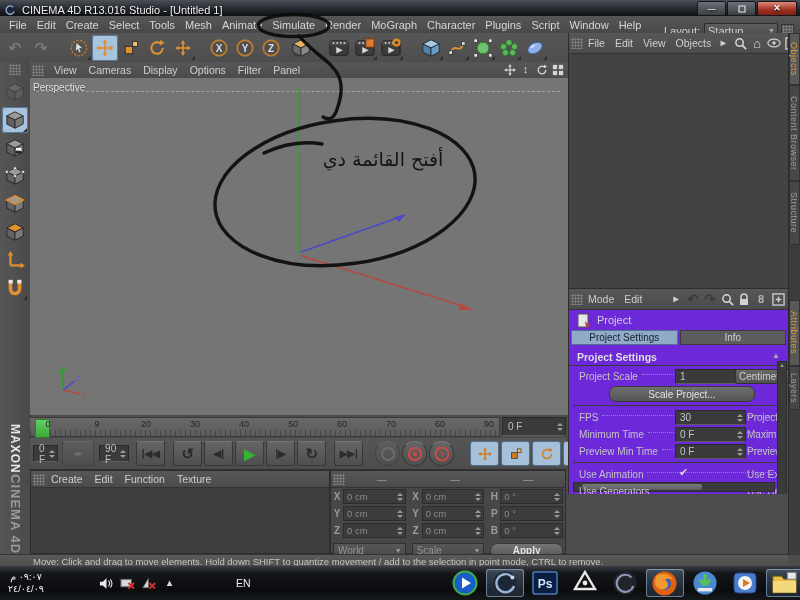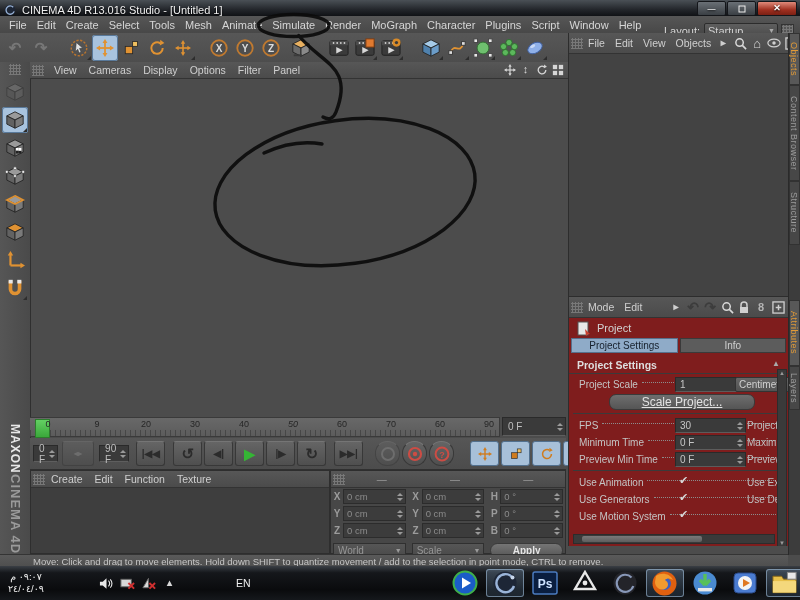--- a/index.html
+++ b/index.html
@@ -94,42 +94,42 @@
   .cdrop .dd{position:absolute;right:3px;font-size:7px;color:#9a9a9a;}
   .capply{flex:1;background:linear-gradient(#757575,#565656);border:1px solid #3a3a3a;border-radius:8px;
           color:#e6e6e6;font-size:10px;font-weight:bold;display:flex;align-items:center;justify-content:center;}
   .chead-dash{font-size:10px;color:#9a9a9a;flex:1;text-align:center;}
   
   #objects-panel{left:568px;top:33px;width:220px;height:267px;background:#434343;border-left:1px solid #2d2d2d;box-sizing:border-box;}
   #objects-head,#attr-head{height:20px;background:linear-gradient(#575757,#4b4b4b);border-bottom:1px solid #333;
          display:flex;align-items:center;font-size:10.5px;color:#cfcfcf;}
   .hicons{margin-left:auto;display:flex;align-items:center;gap:3px;padding-right:3px;}
   .hicon{width:14px;height:14px;display:flex;align-items:center;justify-content:center;}
-  #attr-panel{left:568px;top:296px;width:220px;height:250px;background:#7f1d1d;border-left:1px solid #2d2d2d;border-top:1px solid #2d2d2d;box-sizing:border-box;overflow:hidden;}
+  #attr-panel{left:568px;top:288px;width:220px;height:206px;background:#6d28d9;border-left:1px solid #2d2d2d;border-top:1px solid #2d2d2d;box-sizing:border-box;overflow:hidden;}
   #attr-obj-row{display:flex;align-items:center;height:20px;font-size:11px;color:#d2d2d2;padding-left:8px;gap:6px;}
   .atabs{display:flex;margin:0 2px 1px 2px;gap:2px;}
   .atab{height:13px;font-size:10px;display:flex;align-items:center;justify-content:center;
         background:#5c5c5c;border:1px solid #3a3a3a;color:#cfcfcf;padding:0 10px;}
   .atab.active{background:#8fabc8;color:#16202c;border-color:#57708c;}
   #attr-section{margin:4px 0 2px 0;padding:2px 8px;font-size:10.5px;font-weight:bold;color:#dedede;
                 border-bottom:1px solid #3a3a3a;display:flex;}
   #attr-section .tri{margin-left:auto;color:#aaa;font-size:8px;}
   .arow{position:relative;height:16px;margin:1px 8px 1px 10px;font-size:10px;color:#c4c4c4;display:flex;align-items:center;}
   .albl{white-space:nowrap;z-index:1;background:transparent;}
   .dots{flex:1;border-bottom:1px dotted #8d8d8d;margin:0 4px 4px 4px;min-width:2px;}
   .afield{position:absolute;left:96px;top:1px;width:54px;height:13px;background:#3a3a3a;border:1px solid #2a2a2a;
           border-bottom-color:#5c5c5c;color:#c6c6c6;font-size:10px;display:flex;align-items:center;padding:0 11px 0 4px;}
   .aunit{position:absolute;left:156px;top:1px;width:56px;height:13px;background:linear-gradient(#666,#525252);
          border:1px solid #333;border-radius:2px;color:#d0d0d0;font-size:10px;display:flex;align-items:center;
          padding:0 3px;white-space:nowrap;overflow:hidden;}
   .aright{position:absolute;left:168px;white-space:nowrap;overflow:hidden;width:46px;color:#c0c0c0;}
   .acheck{position:absolute;left:100px;color:#d8d8d8;font-size:11px;top:0px;}
   .asep{border-top:1px solid #3a3a3a;margin:3px 4px;}
   #scalebtn{margin:2px 0 2px 40px;width:144px;height:14px;background:linear-gradient(#6e6e6e,#555);
-            border:1px solid #3a3a3a;border-radius:7px;color:#e2e2e2;font-size:12px;display:flex;align-items:center;justify-content:center;text-decoration:underline;}
+            border:1px solid #3a3a3a;border-radius:7px;color:#e2e2e2;font-size:10px;display:flex;align-items:center;justify-content:center;}
   #attr-hscroll{position:absolute;left:4px;bottom:2px;width:200px;height:8px;background:#3a3a3a;border:1px solid #2c2c2c;display:flex;align-items:center;}
   #attr-hscroll .thumb{margin-left:8px;width:120px;height:6px;background:linear-gradient(#7a7a7a,#5e5e5e);border-radius:2px;}
   #attr-vscroll{position:absolute;right:1px;top:72px;width:8px;height:176px;background:#3a3a3a;border:1px solid #2c2c2c;
                 display:flex;flex-direction:column;justify-content:space-between;align-items:center;font-size:6px;color:#999;}
   
   #sidetabs{left:788px;top:33px;width:12px;height:522px;background:#3c3c3c;border-left:1px solid #2a2a2a;box-sizing:border-box;}
   .vtab{writing-mode:vertical-rl;font-size:9px;color:#9c9c9c;background:#474747;border:1px solid #323232;
         padding:6px 0;text-align:center;width:11px;box-sizing:border-box;letter-spacing:.5px;}
   .vtab.active{color:#e09a38;background:#585858;}
   
@@ -514,20 +514,41 @@
               <rect x="1" y="1" width="5" height="5"></rect>
               <rect x="8" y="1" width="5" height="5"></rect>
               <rect x="1" y="8" width="5" height="5"></rect>
               <rect x="8" y="8" width="5" height="5"></rect>
             </g>
           </svg>
         </span>
       </span>
   </div>
 
+  <div id="viewport" class="abs">
+    <div id="vp-dash"></div>
+    <div id="vp-label">Perspective</div>
+    <svg width="538" height="337" style="position:absolute;left:0;top:0">
+      <line x1="269" y1="10" x2="269" y2="175" stroke="#2da22d" stroke-width="1.4"></line>
+      <line x1="271" y1="174" x2="370" y2="139" stroke="#4a4ac8" stroke-width="1.4"></line>
+      <polygon points="376,136 364,139 369,144" fill="#4a4ac8"></polygon>
+      <line x1="272" y1="178" x2="436" y2="229" stroke="#b44a3e" stroke-width="1.4"></line>
+      <polygon points="443,232 430,225 429,232" fill="#b44a3e"></polygon>
+
+      <g>
+        <line x1="33" y1="312" x2="33" y2="292" stroke="#2da22d" stroke-width="1.5"></line>
+        <polygon points="33,288 30,294 36,294" fill="#2da22d"></polygon>
+        <text x="27" y="295" font-size="7" fill="#2da22d">y</text>
+        <line x1="33" y1="312" x2="50" y2="316" stroke="#b44a3e" stroke-width="1.5"></line>
+        <text x="52" y="319" font-size="7" fill="#b44a3e">x</text>
+        <line x1="33" y1="312" x2="45" y2="303" stroke="#4a4ac8" stroke-width="1.5"></line>
+        <text x="46" y="302" font-size="7" fill="#5a5ae0">z</text>
+      </g>
+    </svg>
+  </div>
 
   <div id="ruler" class="abs">
     <div class="ticks"></div>
     <div id="marker"></div>
   <span class="num" style="left: 18px;">0</span>
       <span class="num" style="left: 67px;">9</span>
       <span class="num" style="left: 116px;">20</span>
       <span class="num" style="left: 165px;">30</span>
       <span class="num" style="left: 214px;">40</span>
       <span class="num" style="left: 263px; font-style: italic;">50</span>
@@ -1107,13 +1128,14 @@
   </div>
 
   <svg id="anno-svg">
       <g fill="none" stroke="#0c0c0c" stroke-width="3.4" stroke-linecap="round" opacity="0.93">
    <ellipse cx="293.6640625" cy="25.5" rx="35.3984375" ry="11"></ellipse>
    <path d="M 298.6640625 35.5 C 321.6640625 64, 354 66, 336 112 q -4 10 -13 5"></path>
    <ellipse cx="345" cy="192" rx="131" ry="72" transform="rotate(-8 345 192)"></ellipse>
    <path d="M264 153 Q 294 139 322 144"></path>
  </g>
     </svg>
+  <div id="anno-text" dir="rtl">أفتح القائمة دي</div>
 </div>
 
 </body></html>

